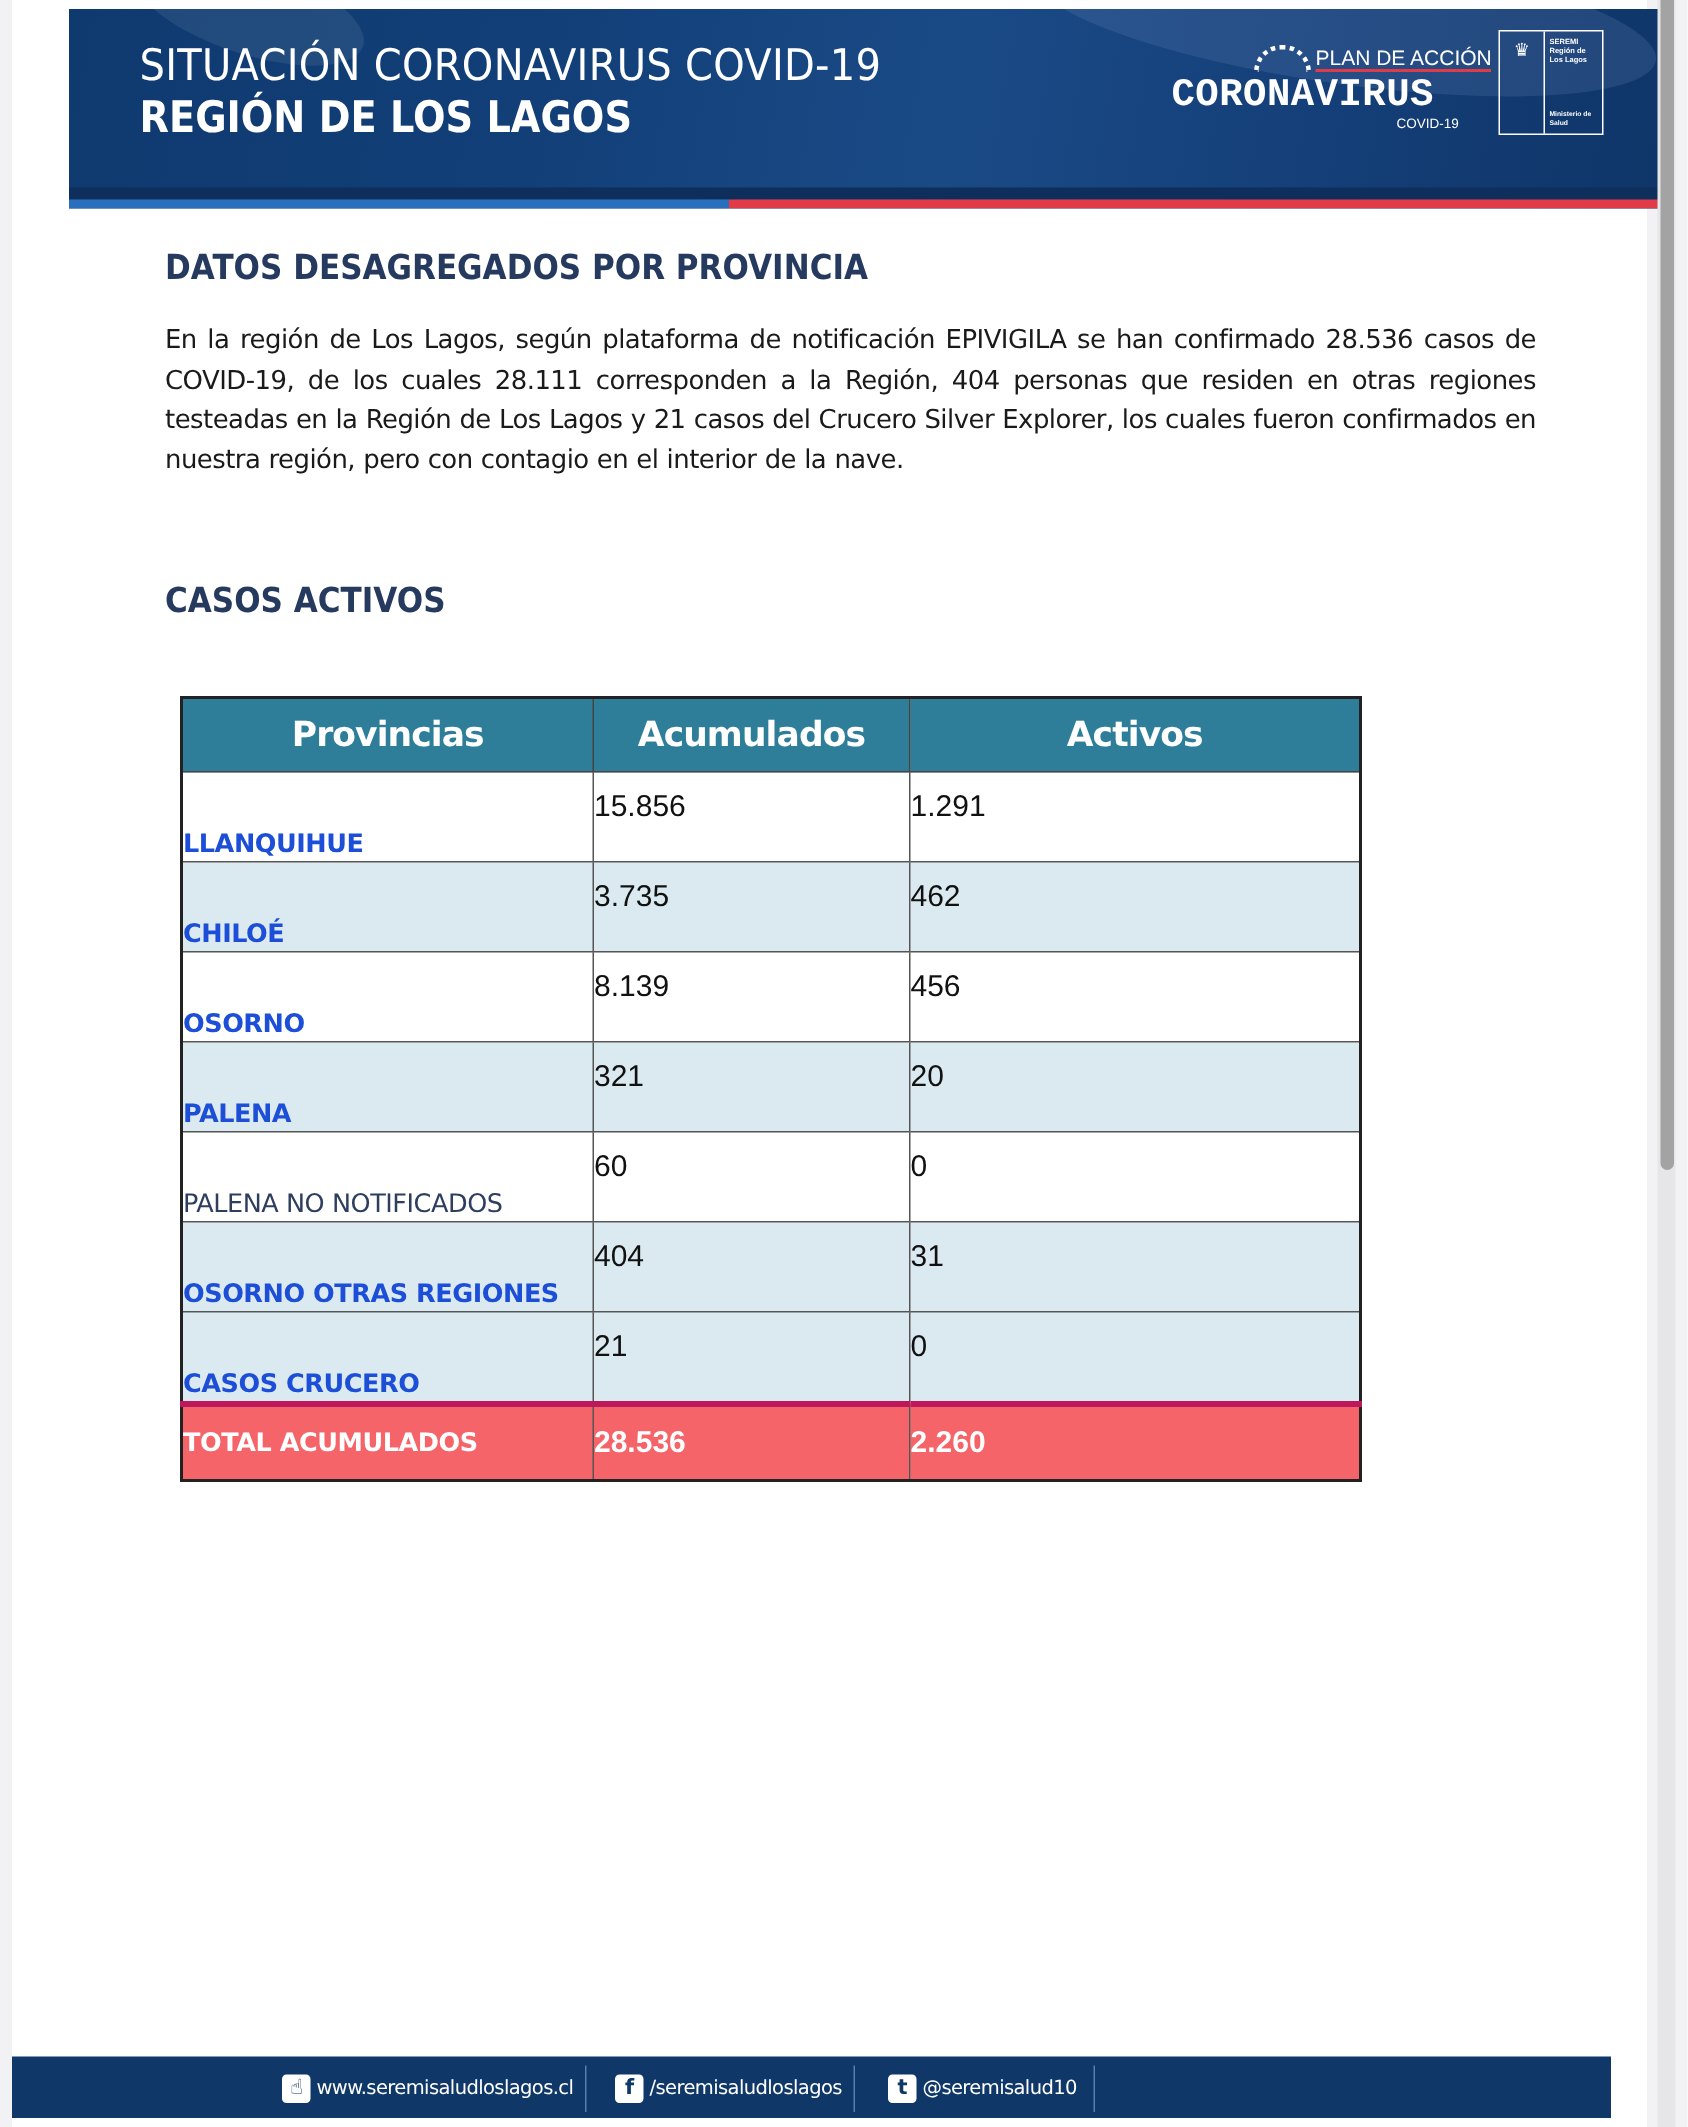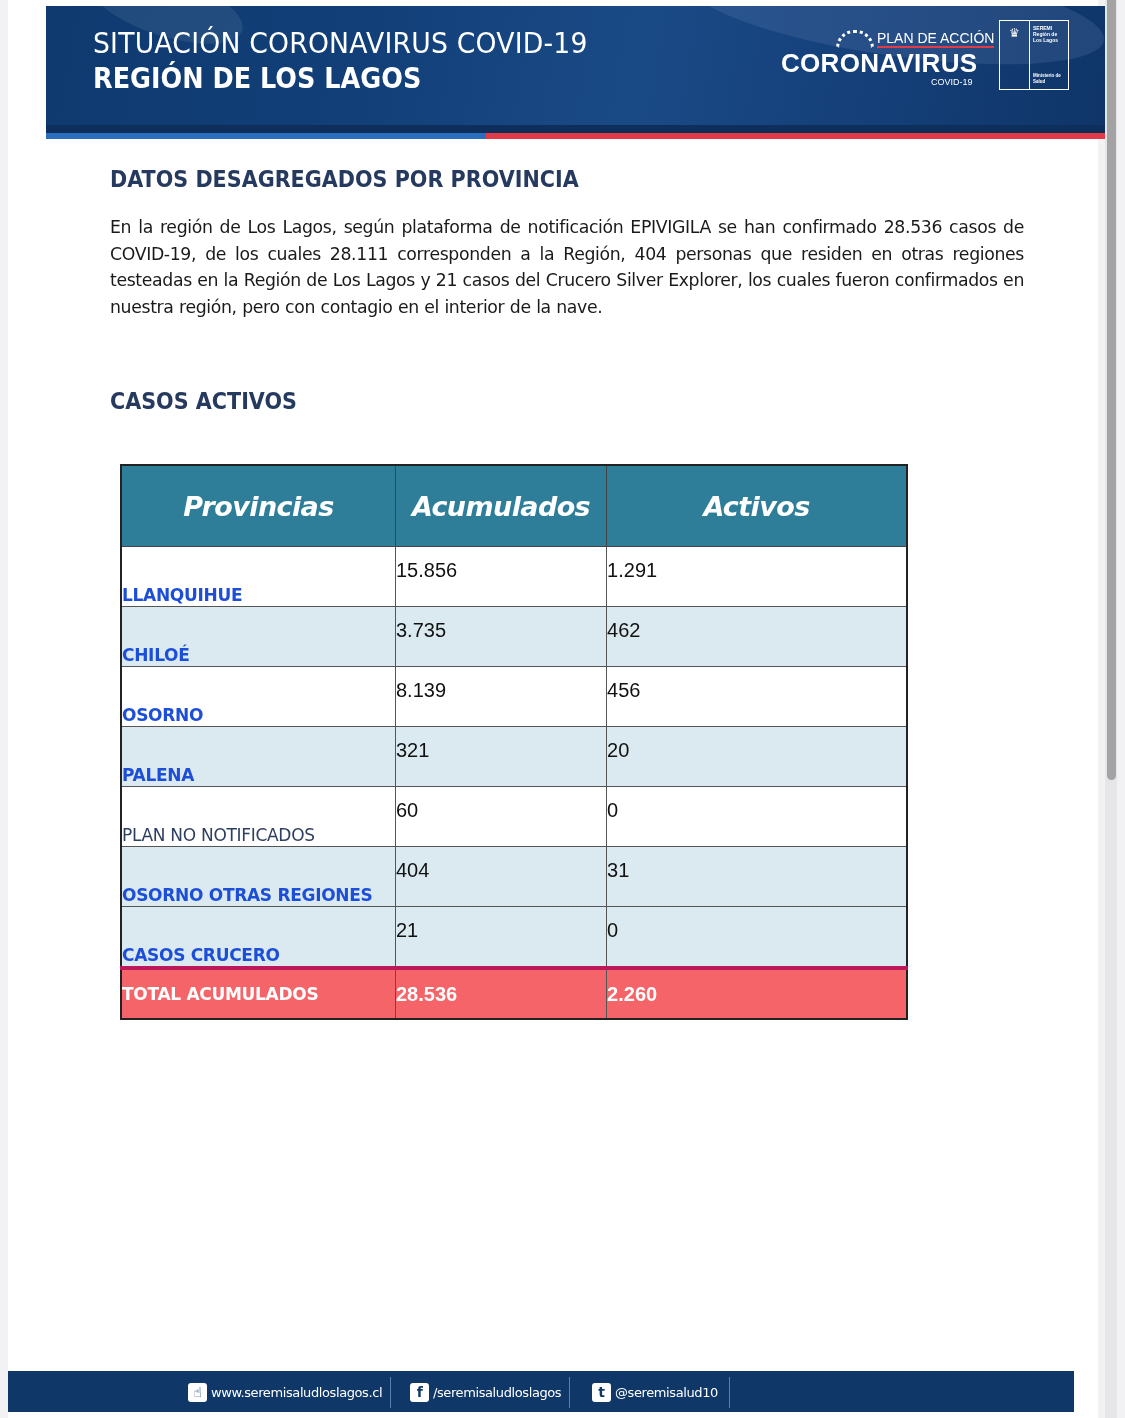--- a/index.html
+++ b/index.html
@@ -114,20 +114,21 @@
       line-height: 15px;
     }
     .plan-brand {
       position: absolute;
       left: 0; top: 24px;
       color: #ffffff;
       font-size: 26px;
       font-weight: bold;
       letter-spacing: 0.3px;
       white-space: nowrap;
+      font-family: Liberation Mono, monospace;
     }
     .plan-sub {
       position: absolute;
       left: 150px; top: 53px;
       color: #ffffff;
       font-size: 9px;
       white-space: nowrap;
     }
     .gov-logo {
       position: absolute;
@@ -201,28 +202,27 @@
     table.cases {
       position: absolute;
       left: 120px; top: 464px;
       width: 788px;
       border-collapse: collapse;
       border: 2px solid #222222;
     }
     table.cases th {
       background: #2f7e99;
       color: #ffffff;
-      font-size: 27px;
+      font-size: 23px;
       font-weight: bold;
       height: 48px;
       border: 1.5px solid #444444;
       font-family: "DejaVu Sans", sans-serif;
       letter-spacing: -0.6px;
-      padding: 16px;
-      font-style: italic;
+      padding: 0;
     }
     table.cases td {
       height: 47px;
       border: 1.5px solid #555555;
       padding: 0;
       vertical-align: top;
     }
     table.cases tr.light td { background: #ffffff; }
     table.cases tr.tint td { background: #dbeaf0; }
     table.cases td.prov {
@@ -378,21 +378,21 @@
       <td class="prov">OSORNO</td>
       <td class="num acc">8.139</td>
       <td class="num">456</td>
     </tr>
     <tr class="tint">
       <td class="prov">PALENA</td>
       <td class="num acc">321</td>
       <td class="num">20</td>
     </tr>
     <tr class="light">
-      <td class="prov regular">PLAN NO NOTIFICADOS</td>
+      <td class="prov regular">PALENA NO NOTIFICADOS</td>
       <td class="num acc">60</td>
       <td class="num">0</td>
     </tr>
     <tr class="tint">
       <td class="prov">OSORNO OTRAS REGIONES</td>
       <td class="num acc">404</td>
       <td class="num">31</td>
     </tr>
     <tr class="tint">
       <td class="prov">CASOS CRUCERO</td>

